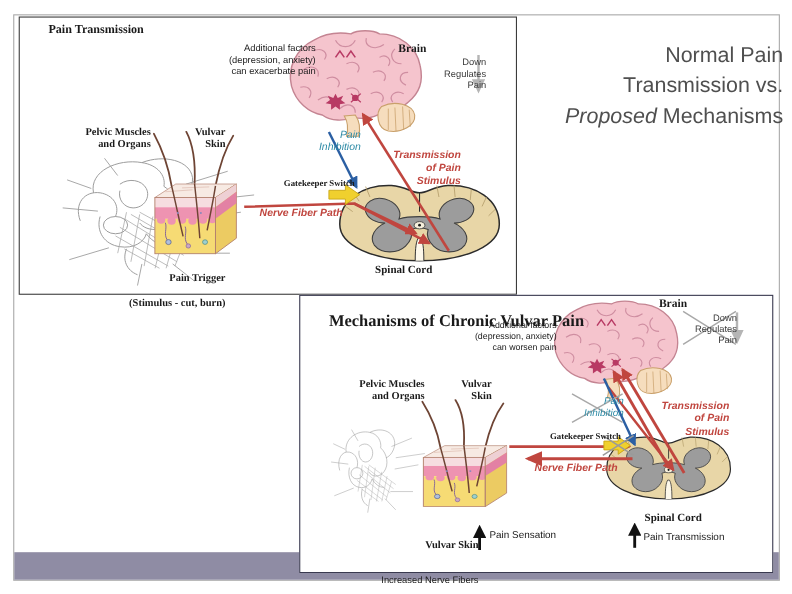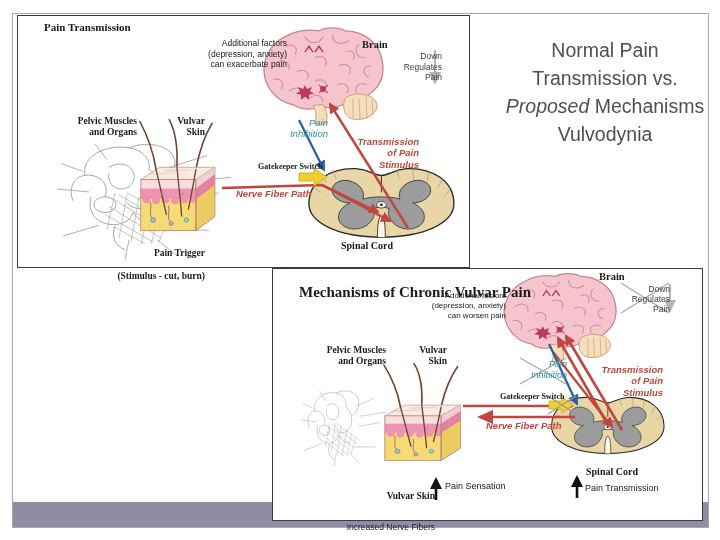--- a/index.html
+++ b/index.html
@@ -14,21 +14,21 @@
   .panel-chronic { left:272px; top:268px; width:431px; height:253px; border:1.5px solid #39394f; z-index:3; }
   svg.art { position:absolute; left:0; top:0; width:720px; height:540px; z-index:10; pointer-events:none; }
   .lbl { position:absolute; z-index:20; color:#1a1a1a; white-space:pre-line; line-height:1.2; }
   .b { font-weight:bold;font-family:Liberation Serif, serif; }
   .i { font-style:italic; }
   .ctr { text-align:right; }
   .red  { color:#c0463f;font-weight:bold; }
   .teal { color:#2e8ba6; }
   .gray { color:#3a3a3a; }
   .title-block { position:absolute; left:498px; top:36px; width:214px; z-index:20;
-                 color:#4f4f4f; font-size:19.5px; line-height:28px; text-align:center; }
+                 color:#4f4f4f; font-size:19.5px; line-height:28px; text-align:right; }
 </style>
 </head>
 <body>
 
 <div class="slide">
   <div class="bottom-bar"></div>
 </div>
 
 <div class="panel panel-normal"></div>
 <div class="panel panel-chronic"></div>
@@ -143,21 +143,20 @@
   <path d="M621,283 L669,313 M669,283 L621,313" stroke="#a8a8a8" stroke-width="1.3"></path>
   <path d="M520,358 L566,384 M566,358 L520,384" stroke="#a8a8a8" stroke-width="1.3"></path>
   <path d="M436,500 L436,480" stroke="#111" stroke-width="2.6" marker-end="url(#mk)"></path>
   <path d="M577,498 L577,478" stroke="#111" stroke-width="2.6" marker-end="url(#mk)"></path>
 </svg>
 
 <div class="title-block">
   <div>Normal Pain</div>
   <div>Transmission vs.</div>
   <div><span class="i">Proposed</span><span> Mechanisms</span></div>
-  <div>Vulvodynia</div>
 </div>
 
 <div class="lbl b" style="left:44px;top:21px;font-size:11px">Pain Transmission</div>
 <div class="lbl ctr" style="left:163px;top:38px;width:124px;font-size:8.5px;line-height:10.5px">Additional factors
 (depression, anxiety)
 can exacerbate pain</div>
 <div class="lbl b" style="left:362px;top:39px;font-size:10.5px">Brain</div>
 <div class="lbl ctr gray" style="left:386px;top:51px;width:56px;font-size:8.5px;line-height:10.5px">Down
 Regulates
 Pain</div>

